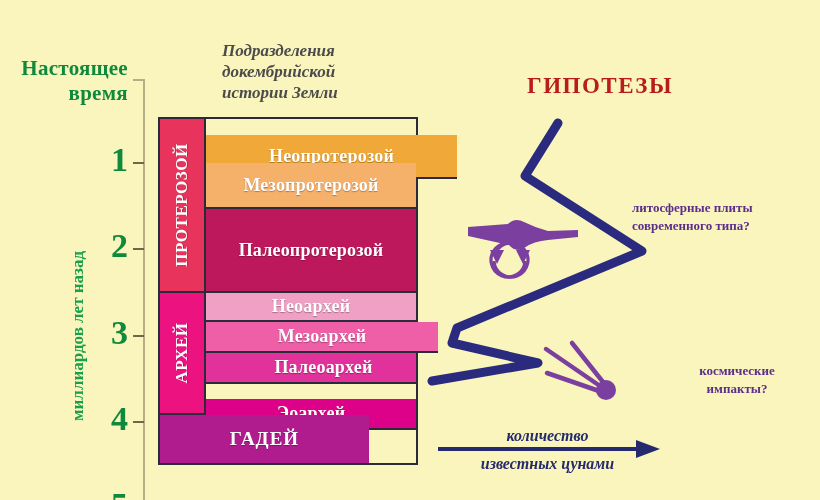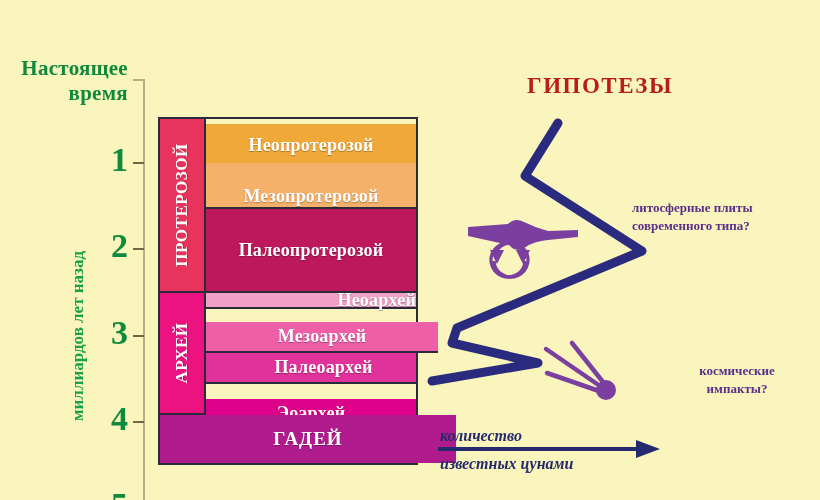--- a/index.html
+++ b/index.html
@@ -142,21 +142,21 @@
     line-height:18px;
   }
   .axis-caption{
     position:absolute;
     color:#252A6E;
     font-family:"Liberation Serif", serif;
     font-style:italic;
     font-weight:bold;
     font-size:16px;
     line-height:20px;
-    text-align:left;
+    text-align:center;
     white-space:nowrap;
   }
   svg.overlay{position:absolute;left:0;top:0;width:820px;height:500px;pointer-events:none;}
 </style>
 </head>
 <body>
 
 <div id="stage">
 
   <div class="axis-top-label" style="left:2px;top:35px;width:126px;">
@@ -174,56 +174,61 @@
   <div class="axis-tick" style="left:133px;top:227px;"></div>
   <div class="axis-tick" style="left:133px;top:314px;"></div>
   <div class="axis-tick" style="left:133px;top:400px;"></div>
 
   <div class="axis-num" style="left:88px;top:122px;">1</div>
   <div class="axis-num" style="left:88px;top:208px;">2</div>
   <div class="axis-num" style="left:88px;top:295px;">3</div>
   <div class="axis-num" style="left:88px;top:381px;">4</div>
   <div class="axis-num" style="left:88px;top:467px;">5</div>
 
+  <div class="col-heading" style="left:222px;top:19px;width:200px;">
+    <div>Подразделения</div>
+    <div>докембрийской</div>
+    <div>истории Земли</div>
+  </div>
 
   <div id="column">
 
     <div class="eon-bar" style="top:0;height:174px;background:#E8345C;">
       <span class="vtext">ПРОТЕРОЗОЙ</span>
     </div>
     <div class="eon-bar" style="top:174px;height:122px;background:#EC1380;">
       <span class="vtext">АРХЕЙ</span>
     </div>
 
     <div class="eon-bar" style="top:296px;height:48px;background:#B01C8E;border-bottom:none;"></div>
 
     <div class="vsep" style="height:296px;"></div>
 
-    <div class="era-row" style="left:46px;top:5px;width:210px;height:44px;background:#F0A838;">
+    <div class="era-row" style="left:46px;top:16px;width:251px;height:44px;background:#F0A838;">
       <span>Неопротерозой</span>
     </div>
-    <div class="era-row" style="left:46px;top:44px;width:210px;height:46px;background:#F5B06A;align-items:flex-end;">
+    <div class="era-row" style="left:46px;top:44px;width:210px;height:46px;background:#F5B06A;">
       <span>Мезопротерозой</span>
     </div>
     <div class="era-row" style="left:46px;top:90px;width:210px;height:84px;background:#be185d;">
       <span>Палеопротерозой</span>
     </div>
-    <div class="era-row" style="left:46px;top:174px;width:210px;height:16px;background:#EFA0C4;justify-content:flex-end;">
+    <div class="era-row" style="left:46px;top:174px;width:210px;height:29px;background:#EFA0C4;">
       <span>Неоархей</span>
     </div>
     <div class="era-row" style="left:46px;top:203px;width:232px;height:31px;background:#EE5FA8;">
       <span>Мезоархей</span>
     </div>
     <div class="era-row" style="left:46px;top:234px;width:210px;height:31px;background:#E0329A;padding-left:25px;">
       <span>Палеоархей</span>
     </div>
     <div class="era-row" style="left:46px;top:280px;width:210px;height:31px;background:#DD0088;">
       <span>Эоархей</span>
     </div>
-    <div class="era-row last hadean" style="left:0;top:296px;width:296px;height:48px;background:#B01C8E;">
+    <div class="era-row last hadean" style="left:0;top:296px;width:209px;height:48px;background:#B01C8E;">
       <span>ГАДЕЙ</span>
     </div>
   </div>
 
   <div class="hyp-title" style="left:527px;top:52px;">ГИПОТЕЗЫ</div>
 
   <div class="hyp-note" style="left:632px;top:178px;width:185px;">
     <div>литосферные плиты</div>
     <div>современного типа?</div>
   </div>

